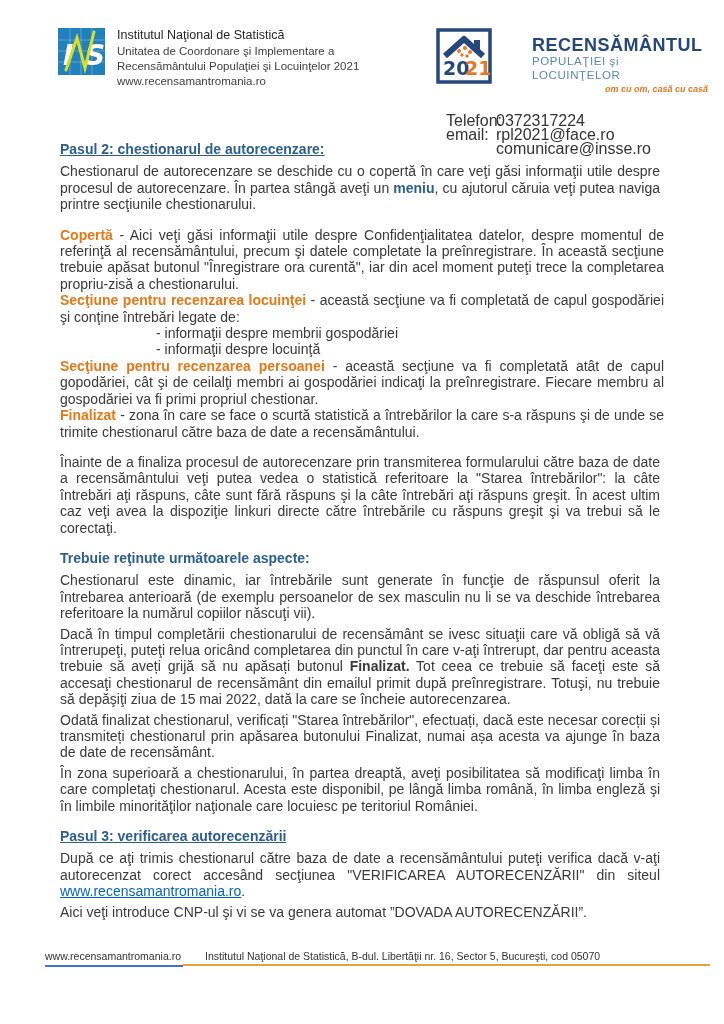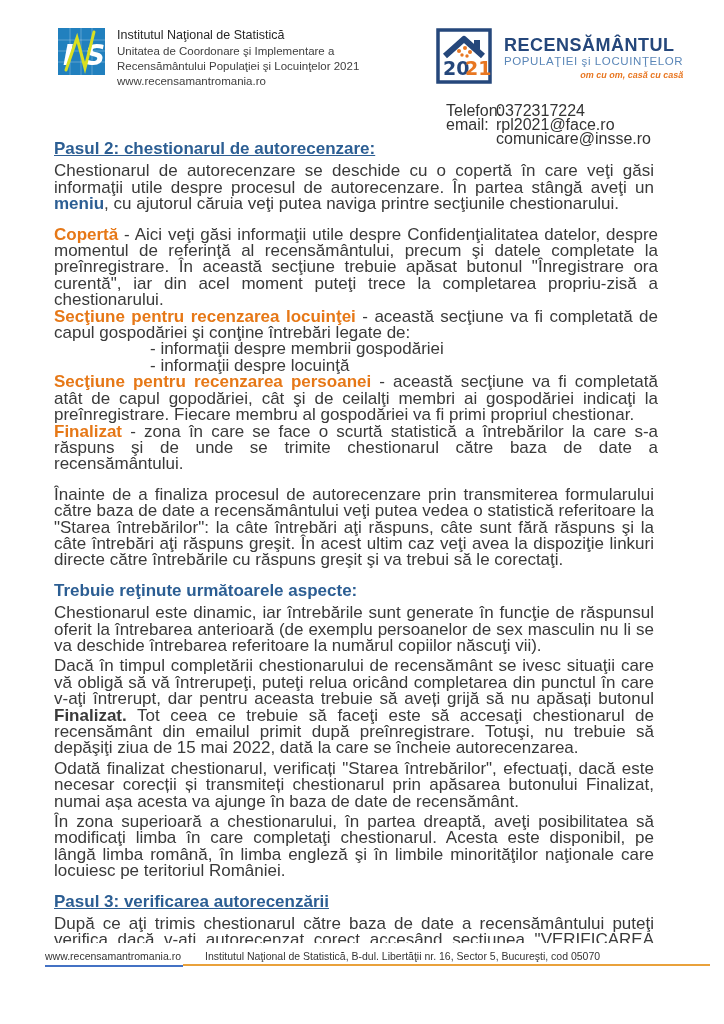--- a/index.html
+++ b/index.html
@@ -14,31 +14,31 @@
   }
   
   .header{position:absolute;top:28px;left:58px;right:16px;display:flex;justify-content:space-between;}
   .header-left{display:flex;gap:12px;}
   .ins-logo{width:47px;height:47px;flex:0 0 auto;}
   .inst-text{font-size:11.5px;line-height:15px;color:#404040;}
   .inst-title{font-weight:normal;font-size:12.5px;color:#262626;margin-bottom:1px;}
   .header-right{width:272px;}
   .rpl-row{display:flex;gap:8px;align-items:flex-start;}
   .rpl-logo{width:60px;height:56px;flex:0 0 auto;}
-  .rpl-text{padding-top:8px;}
+  .rpl-text{padding-top:8px;margin-left:28px;}
   .rpl-title{font-weight:bold;font-size:18px;letter-spacing:.5px;color:var(--logo-navy,#25477B);line-height:18px;}
   .rpl-subtitle{font-size:11.5px;letter-spacing:.6px;color:var(--logo-subtitle-blue,#5B87B8);line-height:14px;}
   .rpl-slogan{font-size:9px;font-weight:bold;font-style:italic;color:var(--logo-orange,#E87722);text-align:right;margin-top:2px;}
   .contact{margin-top:20px;margin-left:10px;font-size:16px;line-height:14px;color:#333;}
   .contact-row{display:flex;}
   .contact-label{width:50px;flex:0 0 auto;}
   
   .main{
-    position:absolute;top:141px;left:54px;width:604px;height:802px;
-    font-size:17px;line-height:16.4px;text-align:justify;overflow:hidden;
+    position:absolute;top:141px;left:60px;width:604px;height:802px;
+    font-size:14px;line-height:16.4px;text-align:justify;overflow:hidden;
   }
   .h-blue{font-weight:bold;color:var(--heading-blue,#2C5E93);margin:0 0 6px 0;text-align:left;}
   .h-underline{text-decoration:underline;}
   .para{margin:0 4px 4px 0;}
   .tight{margin:0;}
   .gap{margin-top:14px;}
   .term{font-weight:bold;color:var(--accent-orange,#E67817);}
   .menu-word{font-weight:bold;color:var(--heading-blue,#2C5E93);}
   .bold{font-weight:bold;}
   .list-block{margin:0;text-align:left;}

